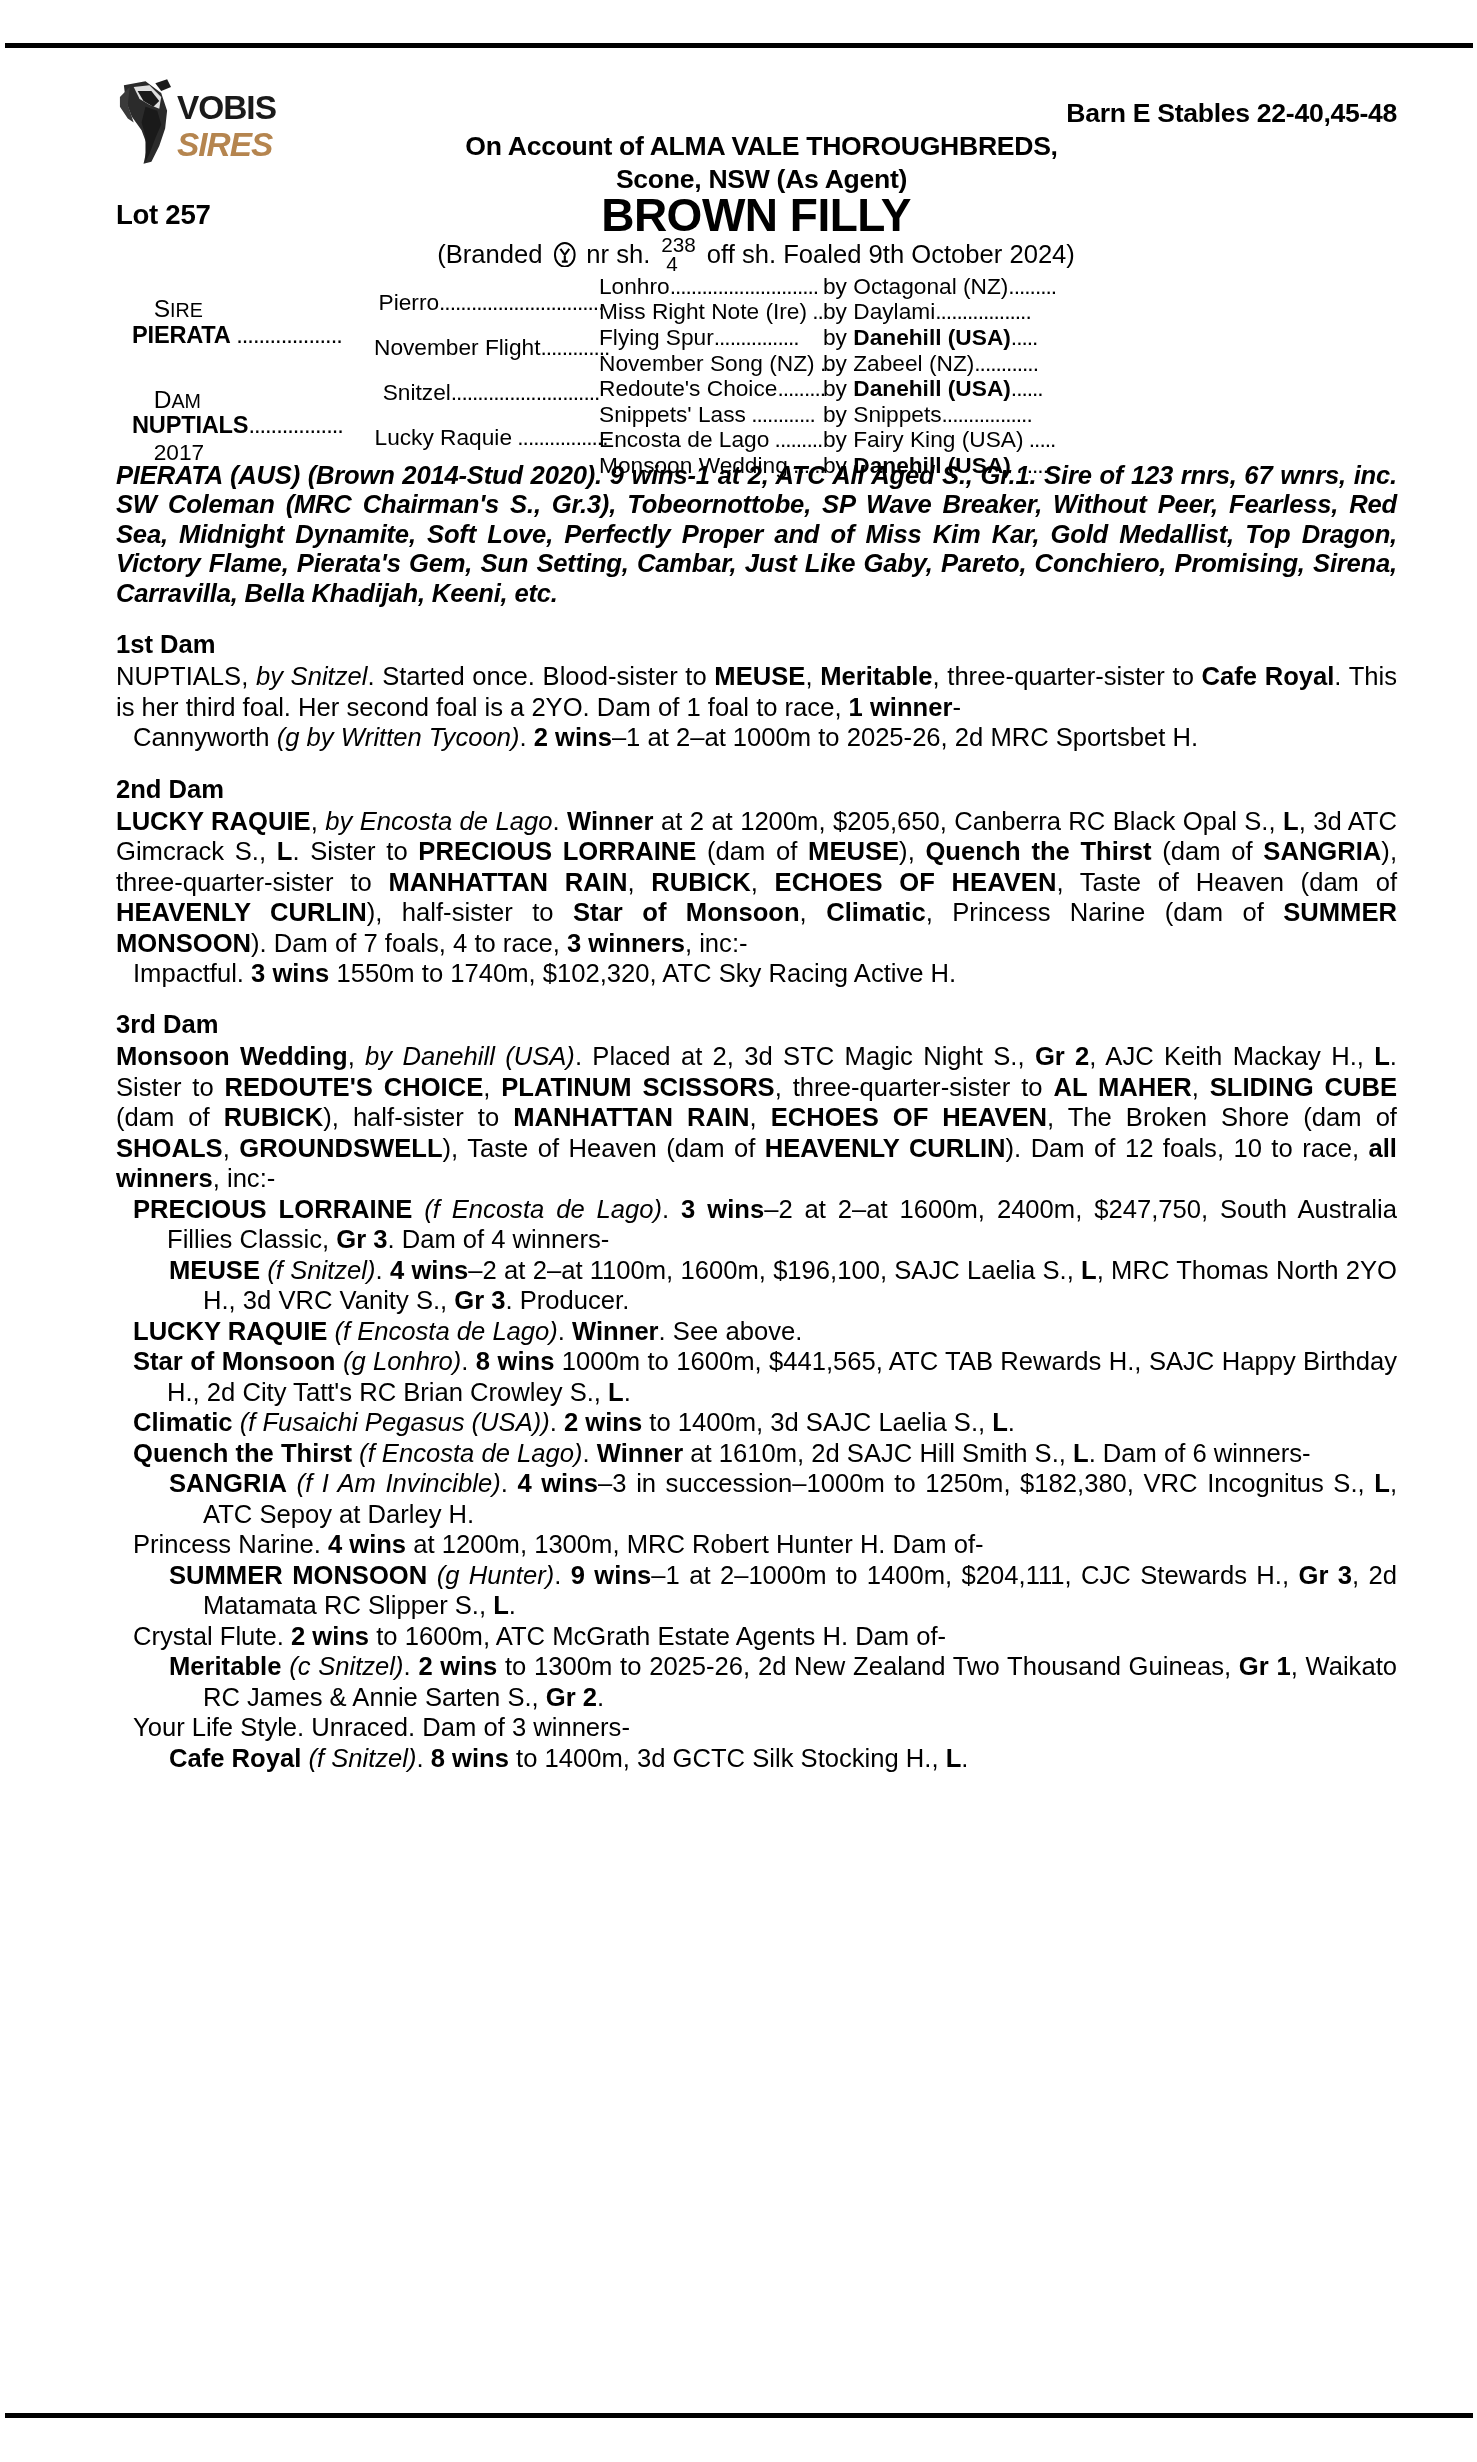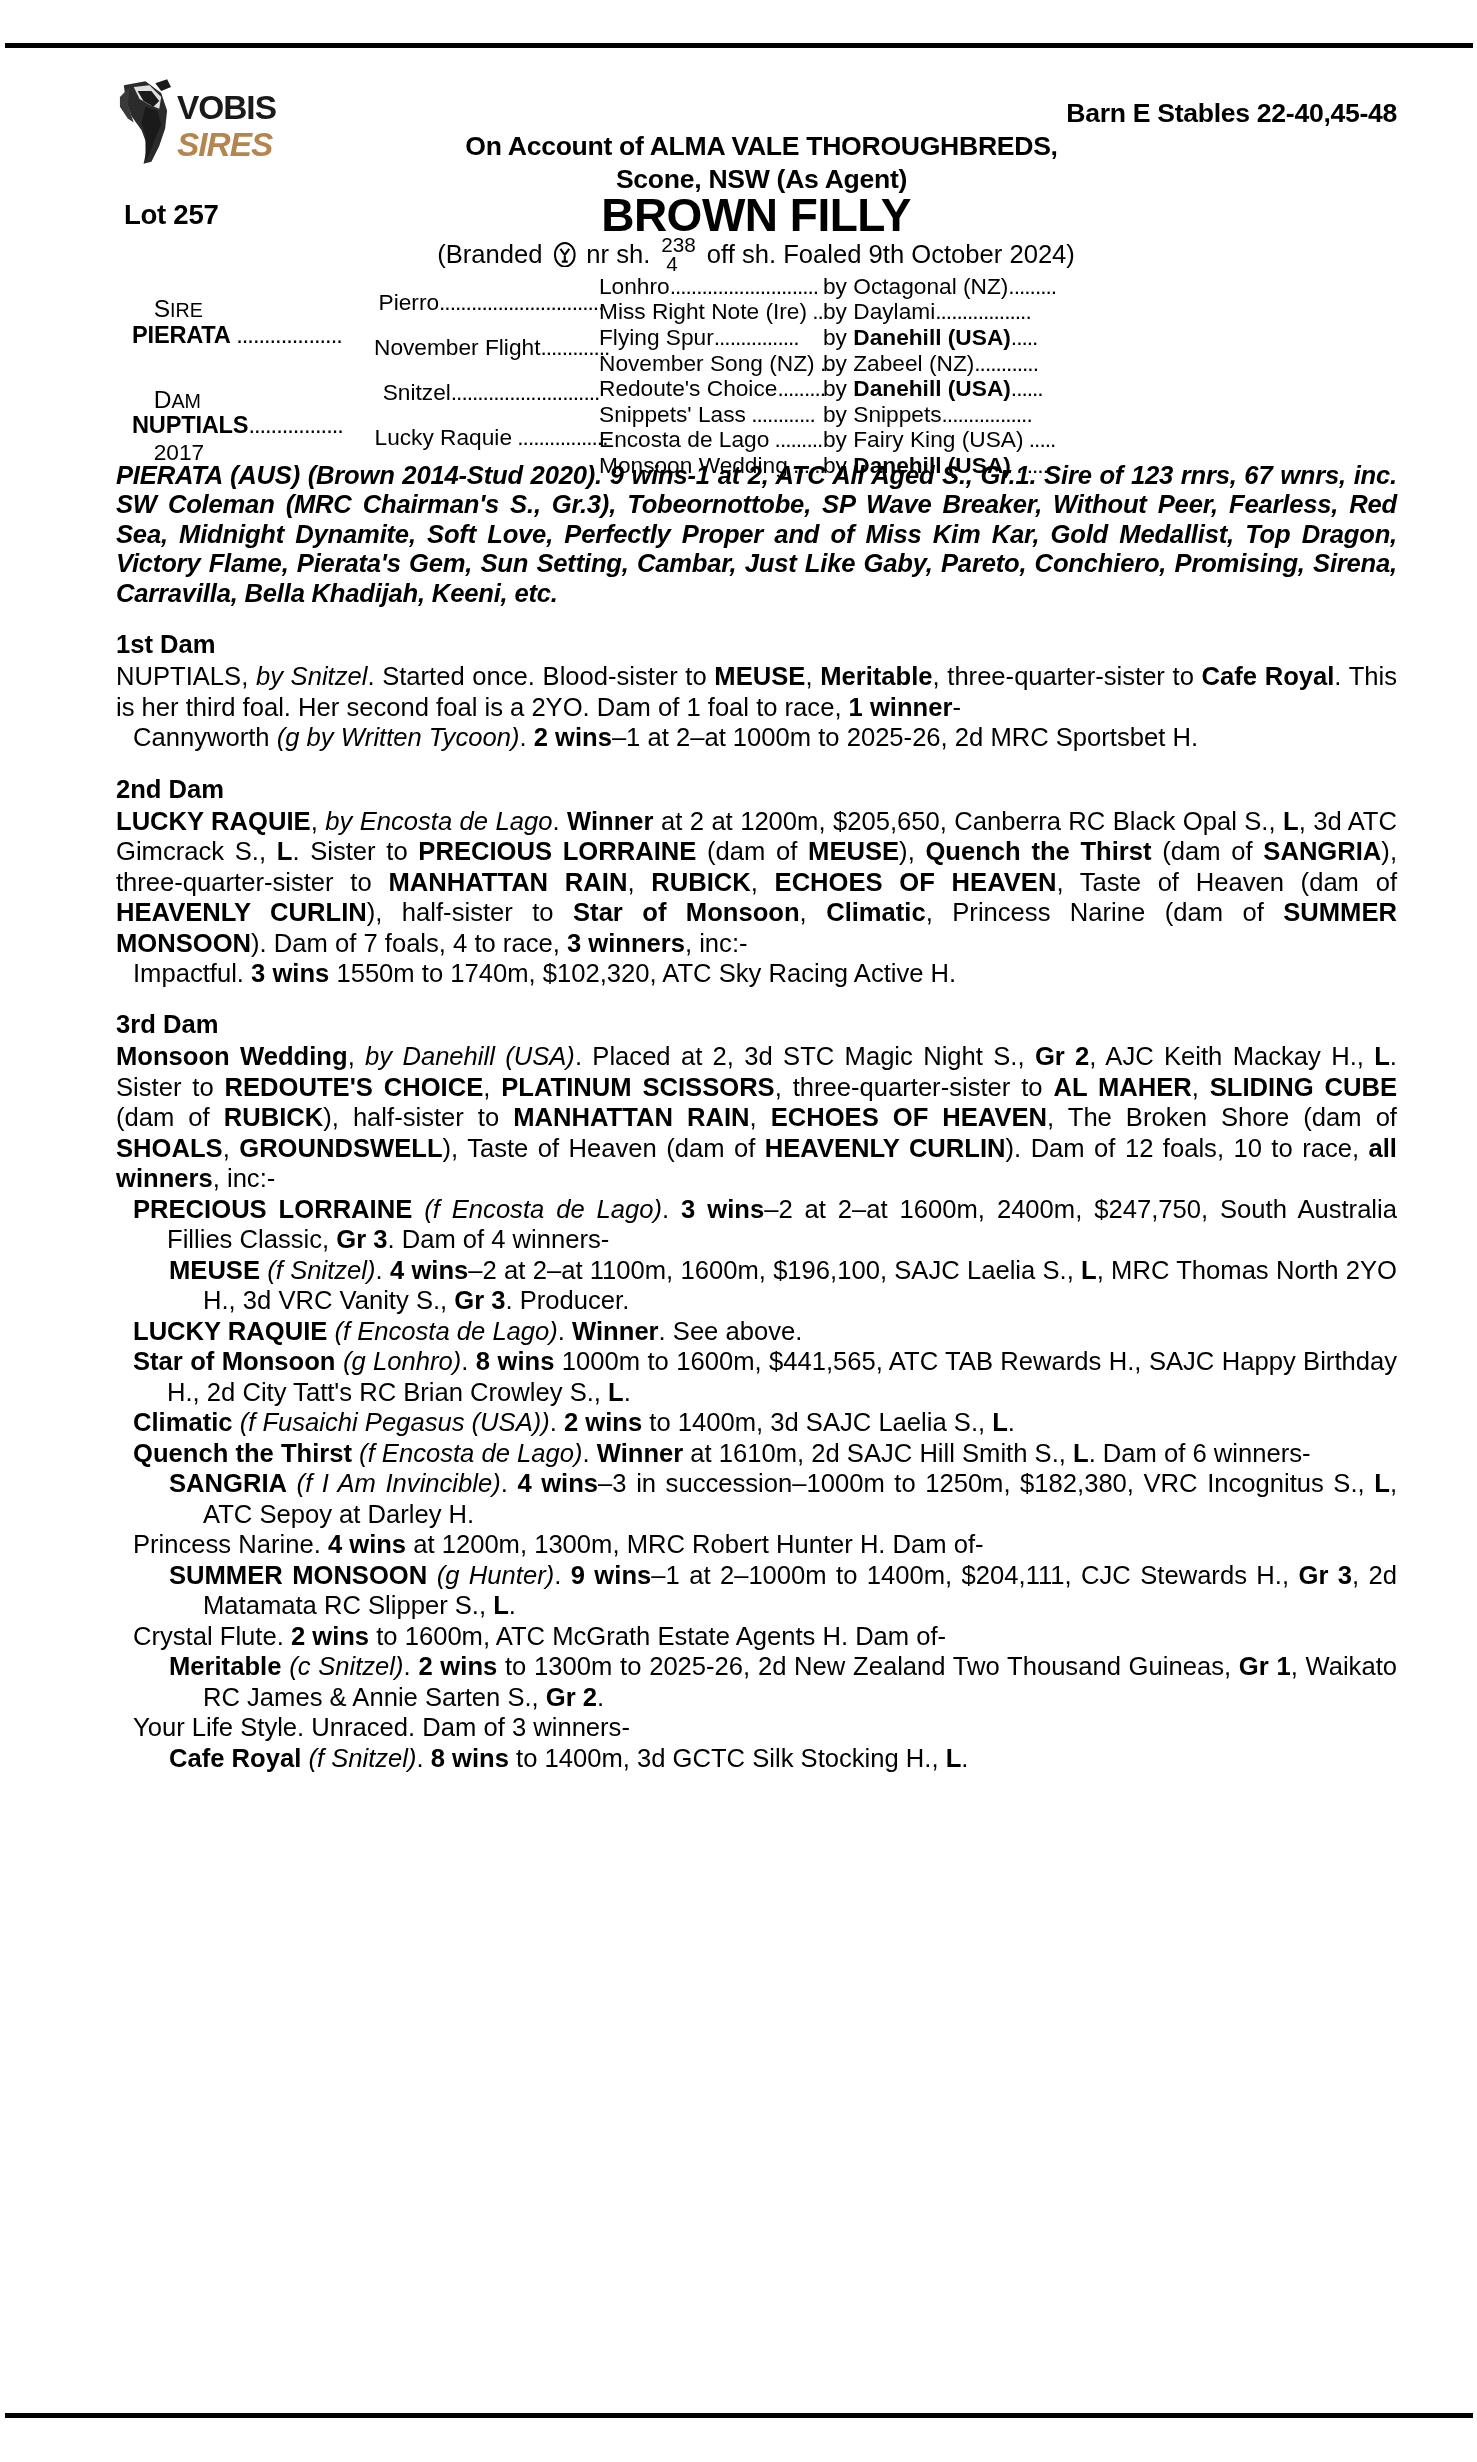--- a/index.html
+++ b/index.html
@@ -49,21 +49,21 @@
   }
   .account {
     position: absolute; left: 89px; top: 71px; width: 1113px;
     text-align: center;
     font-weight: bold;
     font-size: 26.6px;
     line-height: 33px;
     letter-spacing: -0.3px;
   }
   .lot {
-    position: absolute; left: 8px; top: 140px;
+    position: absolute; left: 0px; top: 140px;
     font-weight: bold;
     font-size: 27.6px;
     letter-spacing: -0.3px;
   }
   .title {
     position: absolute; left: 118px; top: 129px; width: 1044px;
     text-align: center;
     font-weight: bold;
     font-size: 46px;
     letter-spacing: -0.5px;

